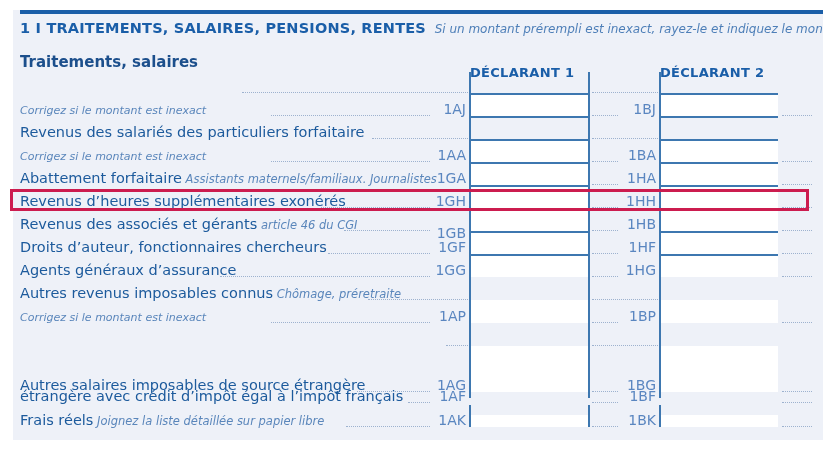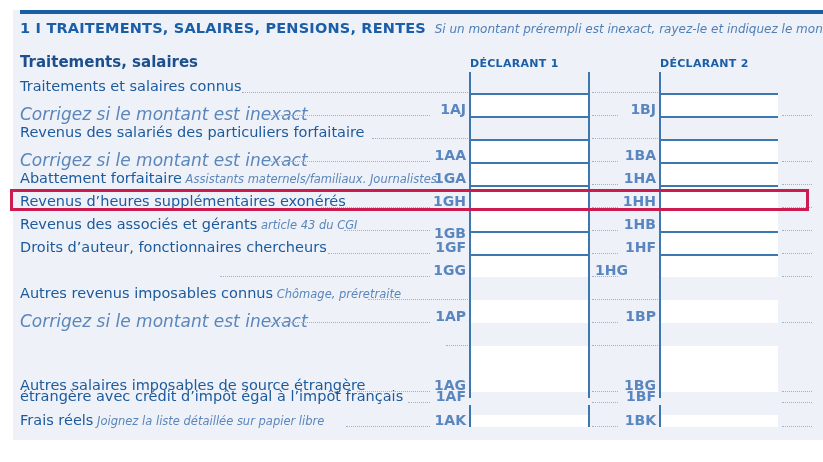--- a/index.html
+++ b/index.html
@@ -4,27 +4,27 @@
 <style>
   html, body { margin:0; padding:0; background:#ffffff; }
   body { width:823px; height:462px; position:relative; overflow:hidden;
          font-family:"DejaVu Sans", sans-serif; color:#1d5a9c; }
   .panel { position:absolute; left:13px; top:10px; width:810px; height:430px; background:#eef1f8; }
   .topbar { position:absolute; left:20px; top:10px; width:803px; height:4px; background:#1a5ea8; }
   .title { position:absolute; left:20px; top:20px; white-space:nowrap; font-size:14.5px; }
   .title b { font-weight:bold; color:#1a5ea8; letter-spacing:0.2px; }
   .title i { font-size:12px; color:#4e7fb8; font-style:italic; margin-left:4px; }
   .subhead { position:absolute; left:20px; top:53px; font-size:15px; font-weight:bold; color:#1c4f8c; }
-  .col-head { position:absolute; top:57px; font-size:11px; font-weight:bold; color:#1a5ea8; letter-spacing:0.3px; }
+  .col-head { position:absolute; top:65px; font-size:13px; font-weight:bold; color:#1a5ea8; letter-spacing:0.3px; }
   .row { position:absolute; left:20px; height:22px; width:803px; }
   .label { position:absolute; left:0; top:2px; font-size:14.5px; color:#1c5a9c; white-space:nowrap; }
   .label i { font-size:11.5px; color:#5a86bb;margin-top:32px; }
-  .label.small { font-size:17px; font-style:italic; color:#5a86bb; top:5px; }
+  .label.small { font-size:11px; font-style:italic; color:#5a86bb; top:5px; }
   .dots { position:absolute; height:0; border-bottom:1.5px dotted #9db2cf; }
-  .code { position:absolute; top:2px; font-size:14px; font-weight:bold; color:#5a86c0; text-align:right; width:40px; }
+  .code { position:absolute; top:2px; font-size:14px; font-weight:normal; color:#5a86c0; text-align:right; width:40px; }
   .whitebox { position:absolute; background:#ffffff; }
   .vline { position:absolute; width:1.5px; background:#3d77b0; }
   .hline { position:absolute; height:1.5px; background:#3d77b0; }
   .highlight { position:absolute; left:10px; top:189px; width:799px; height:22px; border:3px solid #cc1c4f; box-sizing:border-box; }
 </style>
 </head>
 <body>
 
 <div class="panel"></div>
 <div class="topbar"></div>
@@ -71,21 +71,20 @@
     <div class="hline" style="left: 660px; top: 185px; width: 118px;"></div>
     <div class="hline" style="left: 470px; top: 208px; width: 118px;"></div>
     <div class="hline" style="left: 660px; top: 208px; width: 118px;"></div>
     <div class="hline" style="left: 470px; top: 231px; width: 118px;"></div>
     <div class="hline" style="left: 660px; top: 231px; width: 118px;"></div>
     <div class="hline" style="left: 470px; top: 254px; width: 118px;"></div>
     <div class="hline" style="left: 660px; top: 254px; width: 118px;"></div>
   </div>
 <div id="rows">
     <div class="row" style="top: 76px;">
-      <span class="label"><span>Traitements et salaires connus</span></span>
       <div class="dots" style="left: 222px; top: 16px; width: 226px;"></div>
       <div class="dots" style="left: 572px; top: 16px; width: 66px;"></div>
     </div>
     <div class="row" style="top: 99px;">
       <span class="label small"><span>Corrigez si le montant est inexact</span></span>
       <div class="dots" style="left: 250.8px; top: 16px; width: 159.2px;"></div>
       <div class="dots" style="left: 572px; top: 16px; width: 26px;"></div>
       <div class="dots" style="left: 762px; top: 16px; width: 30px;"></div>
       <span class="code" style="left: 406px;">1AJ</span>
       <div style="position: absolute; left: 451px; top: 0px; width: 117px; height: 22px;"></div>
@@ -121,46 +120,47 @@
       <span class="label"><span>Revenus d’heures supplémentaires exonérés</span></span>
       <div class="dots" style="left: 301.2px; top: 16px; width: 108.8px;"></div>
       <div class="dots" style="left: 572px; top: 16px; width: 26px;"></div>
       <div class="dots" style="left: 762px; top: 16px; width: 30px;"></div>
       <span class="code" style="left: 406px;">1GH</span>
       <div style="position: absolute; left: 451px; top: 0px; width: 117px; height: 22px;"></div>
       <span class="code" style="left: 596px;">1HH</span>
       <div style="position: absolute; left: 641px; top: 0px; width: 117px; height: 22px;"></div>
     </div>
     <div class="row" style="top: 214px;">
-      <span class="label"><span>Revenus des associés et gérants</span><i> article 43 du CGI</i></span>
+      <span class="label"><span>Revenus des associés et gérants</span><i> article 46 du CGI</i></span>
       <div class="dots" style="left: 324.4px; top: 16px; width: 85.6px;"></div>
       <div class="dots" style="left: 572px; top: 16px; width: 26px;"></div>
       <div class="dots" style="left: 762px; top: 16px; width: 30px;"></div>
       <span class="code" style="left: 406px; margin-top: 9px;">1GB</span>
       <div style="position: absolute; left: 451px; top: 0px; width: 117px; height: 22px;"></div>
       <span class="code" style="left: 596px;">1HB</span>
       <div style="position: absolute; left: 641px; top: 0px; width: 117px; height: 22px;"></div>
     </div>
     <div class="row" style="top: 237px;">
       <span class="label"><span>Droits d’auteur, fonctionnaires chercheurs</span></span>
       <div class="dots" style="left: 308.4px; top: 16px; width: 101.6px;"></div>
       <div class="dots" style="left: 572px; top: 16px; width: 26px;"></div>
       <div class="dots" style="left: 762px; top: 16px; width: 30px;"></div>
       <span class="code" style="left: 406px;">1GF</span>
       <div style="position: absolute; left: 451px; top: 0px; width: 117px; height: 22px;"></div>
       <span class="code" style="left: 596px;">1HF</span>
       <div style="position: absolute; left: 641px; top: 0px; width: 117px; height: 22px;"></div>
     </div>
     <div class="row" style="top: 260px;">
+      <span class="label"><span>Agents généraux d’assurance</span></span>
       <div class="dots" style="left: 200.4px; top: 16px; width: 209.6px;"></div>
       <div class="dots" style="left: 572px; top: 16px; width: 26px;"></div>
       <div class="dots" style="left: 762px; top: 16px; width: 30px;"></div>
       <span class="code" style="left: 406px;">1GG</span>
       <div style="position: absolute; left: 451px; top: 0px; width: 117px; height: 22px;"></div>
-      <span class="code" style="left: 568px;">1HG</span>
+      <span class="code" style="left: 596px;">1HG</span>
       <div style="position: absolute; left: 641px; top: 0px; width: 117px; height: 22px;"></div>
     </div>
     <div class="row" style="top: 283px;">
       <span class="label"><span>Autres revenus imposables connus</span><i> Chômage, préretraite</i></span>
       <div class="dots" style="left: 348.4px; top: 16px; width: 99.6px;"></div>
       <div class="dots" style="left: 572px; top: 16px; width: 66px;"></div>
     </div>
     <div class="row" style="top: 306px;">
       <span class="label small"><span>Corrigez si le montant est inexact</span></span>
       <div class="dots" style="left: 250.8px; top: 16px; width: 159.2px;"></div>

